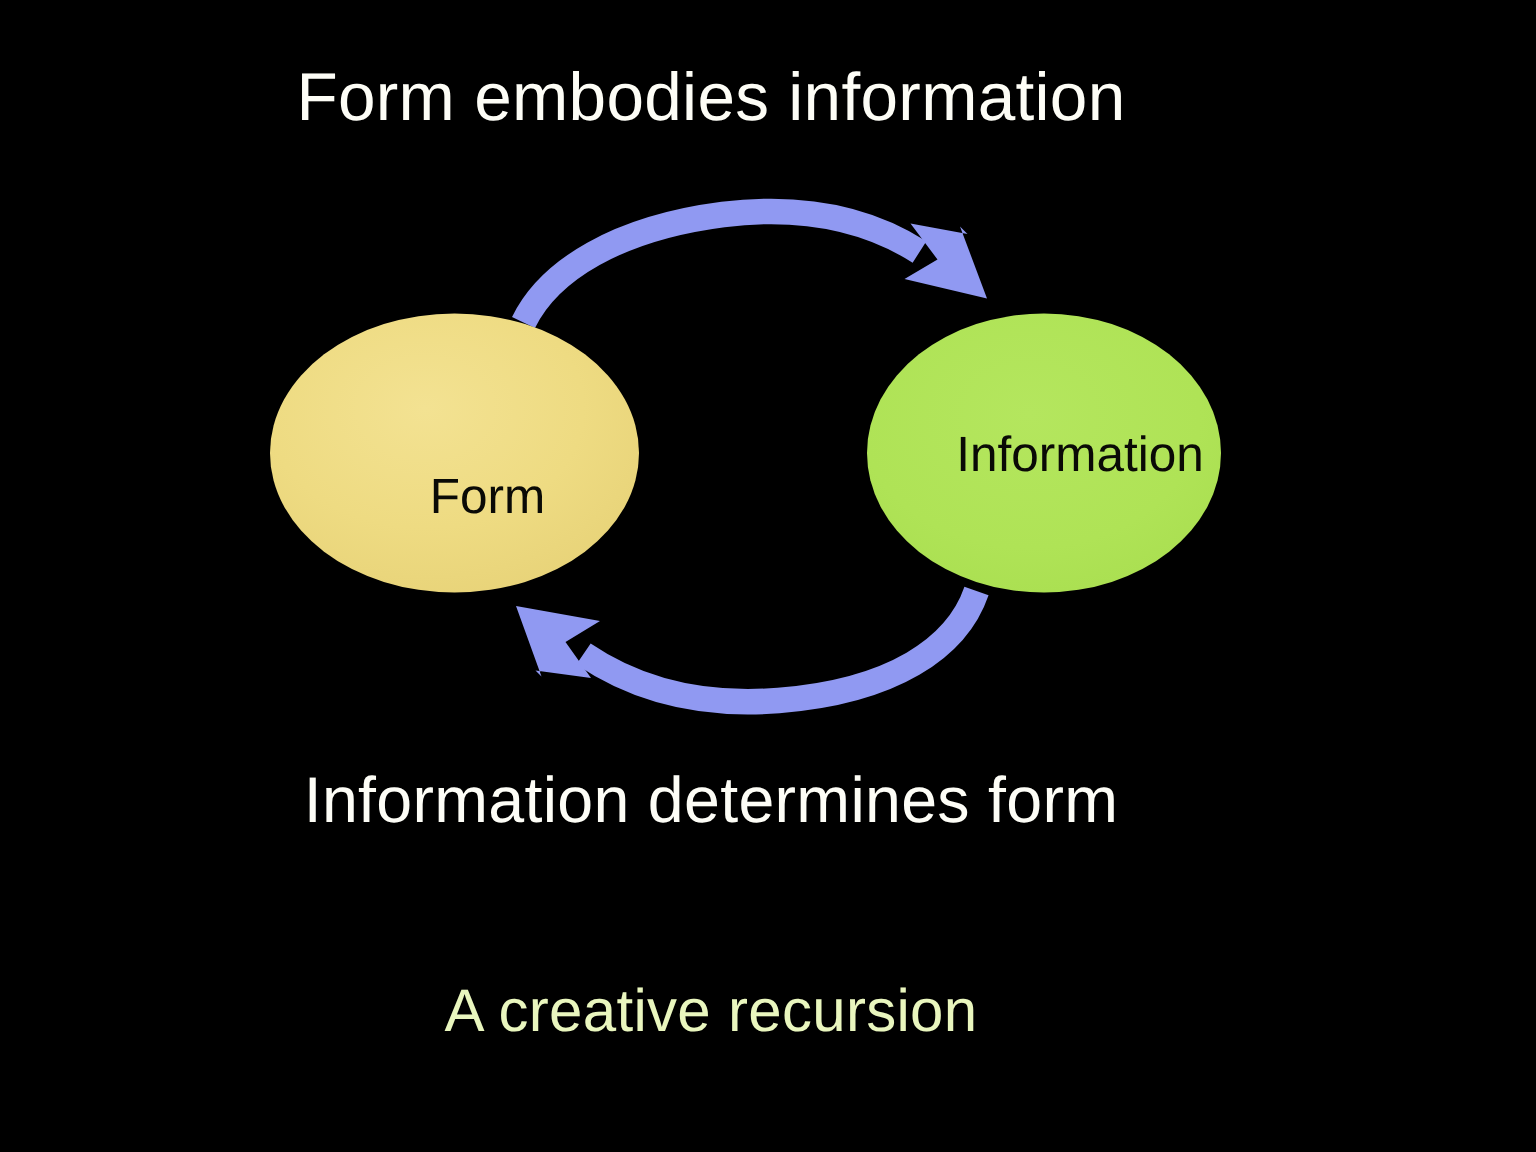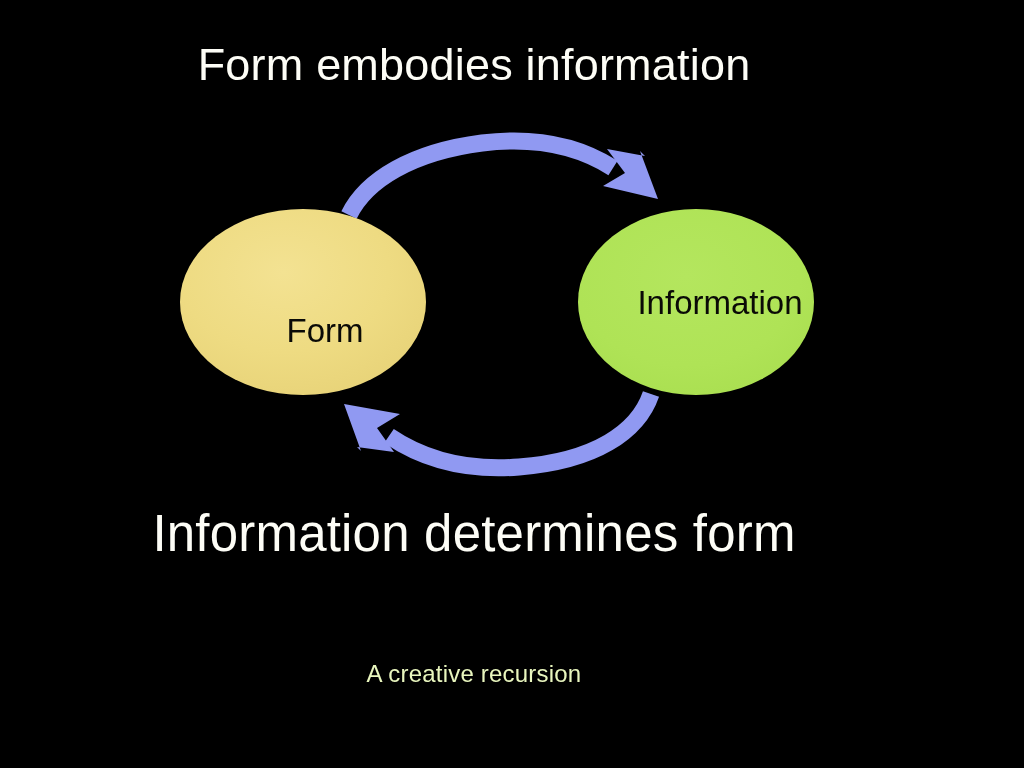--- a/index.html
+++ b/index.html
@@ -33,26 +33,26 @@
     letter-spacing: 0.2px;
     white-space: nowrap;
   }
   #title-top {
     top: 38px;
     font-size: 45px;
     line-height: 54px;
   }
   #title-bottom {
     top: 508px;
-    font-size: 51px;
+    font-size: 43px;
     line-height: 52px;
   }
   #caption {
     top: 652px;
-    font-size: 24px;
+    font-size: 40px;
     line-height: 44px;
     color: #e9f6be;
   }
 
   
   #diagram {
     position: absolute;
     left: 0; top: 0;
     width: 1024px;
     height: 768px;

